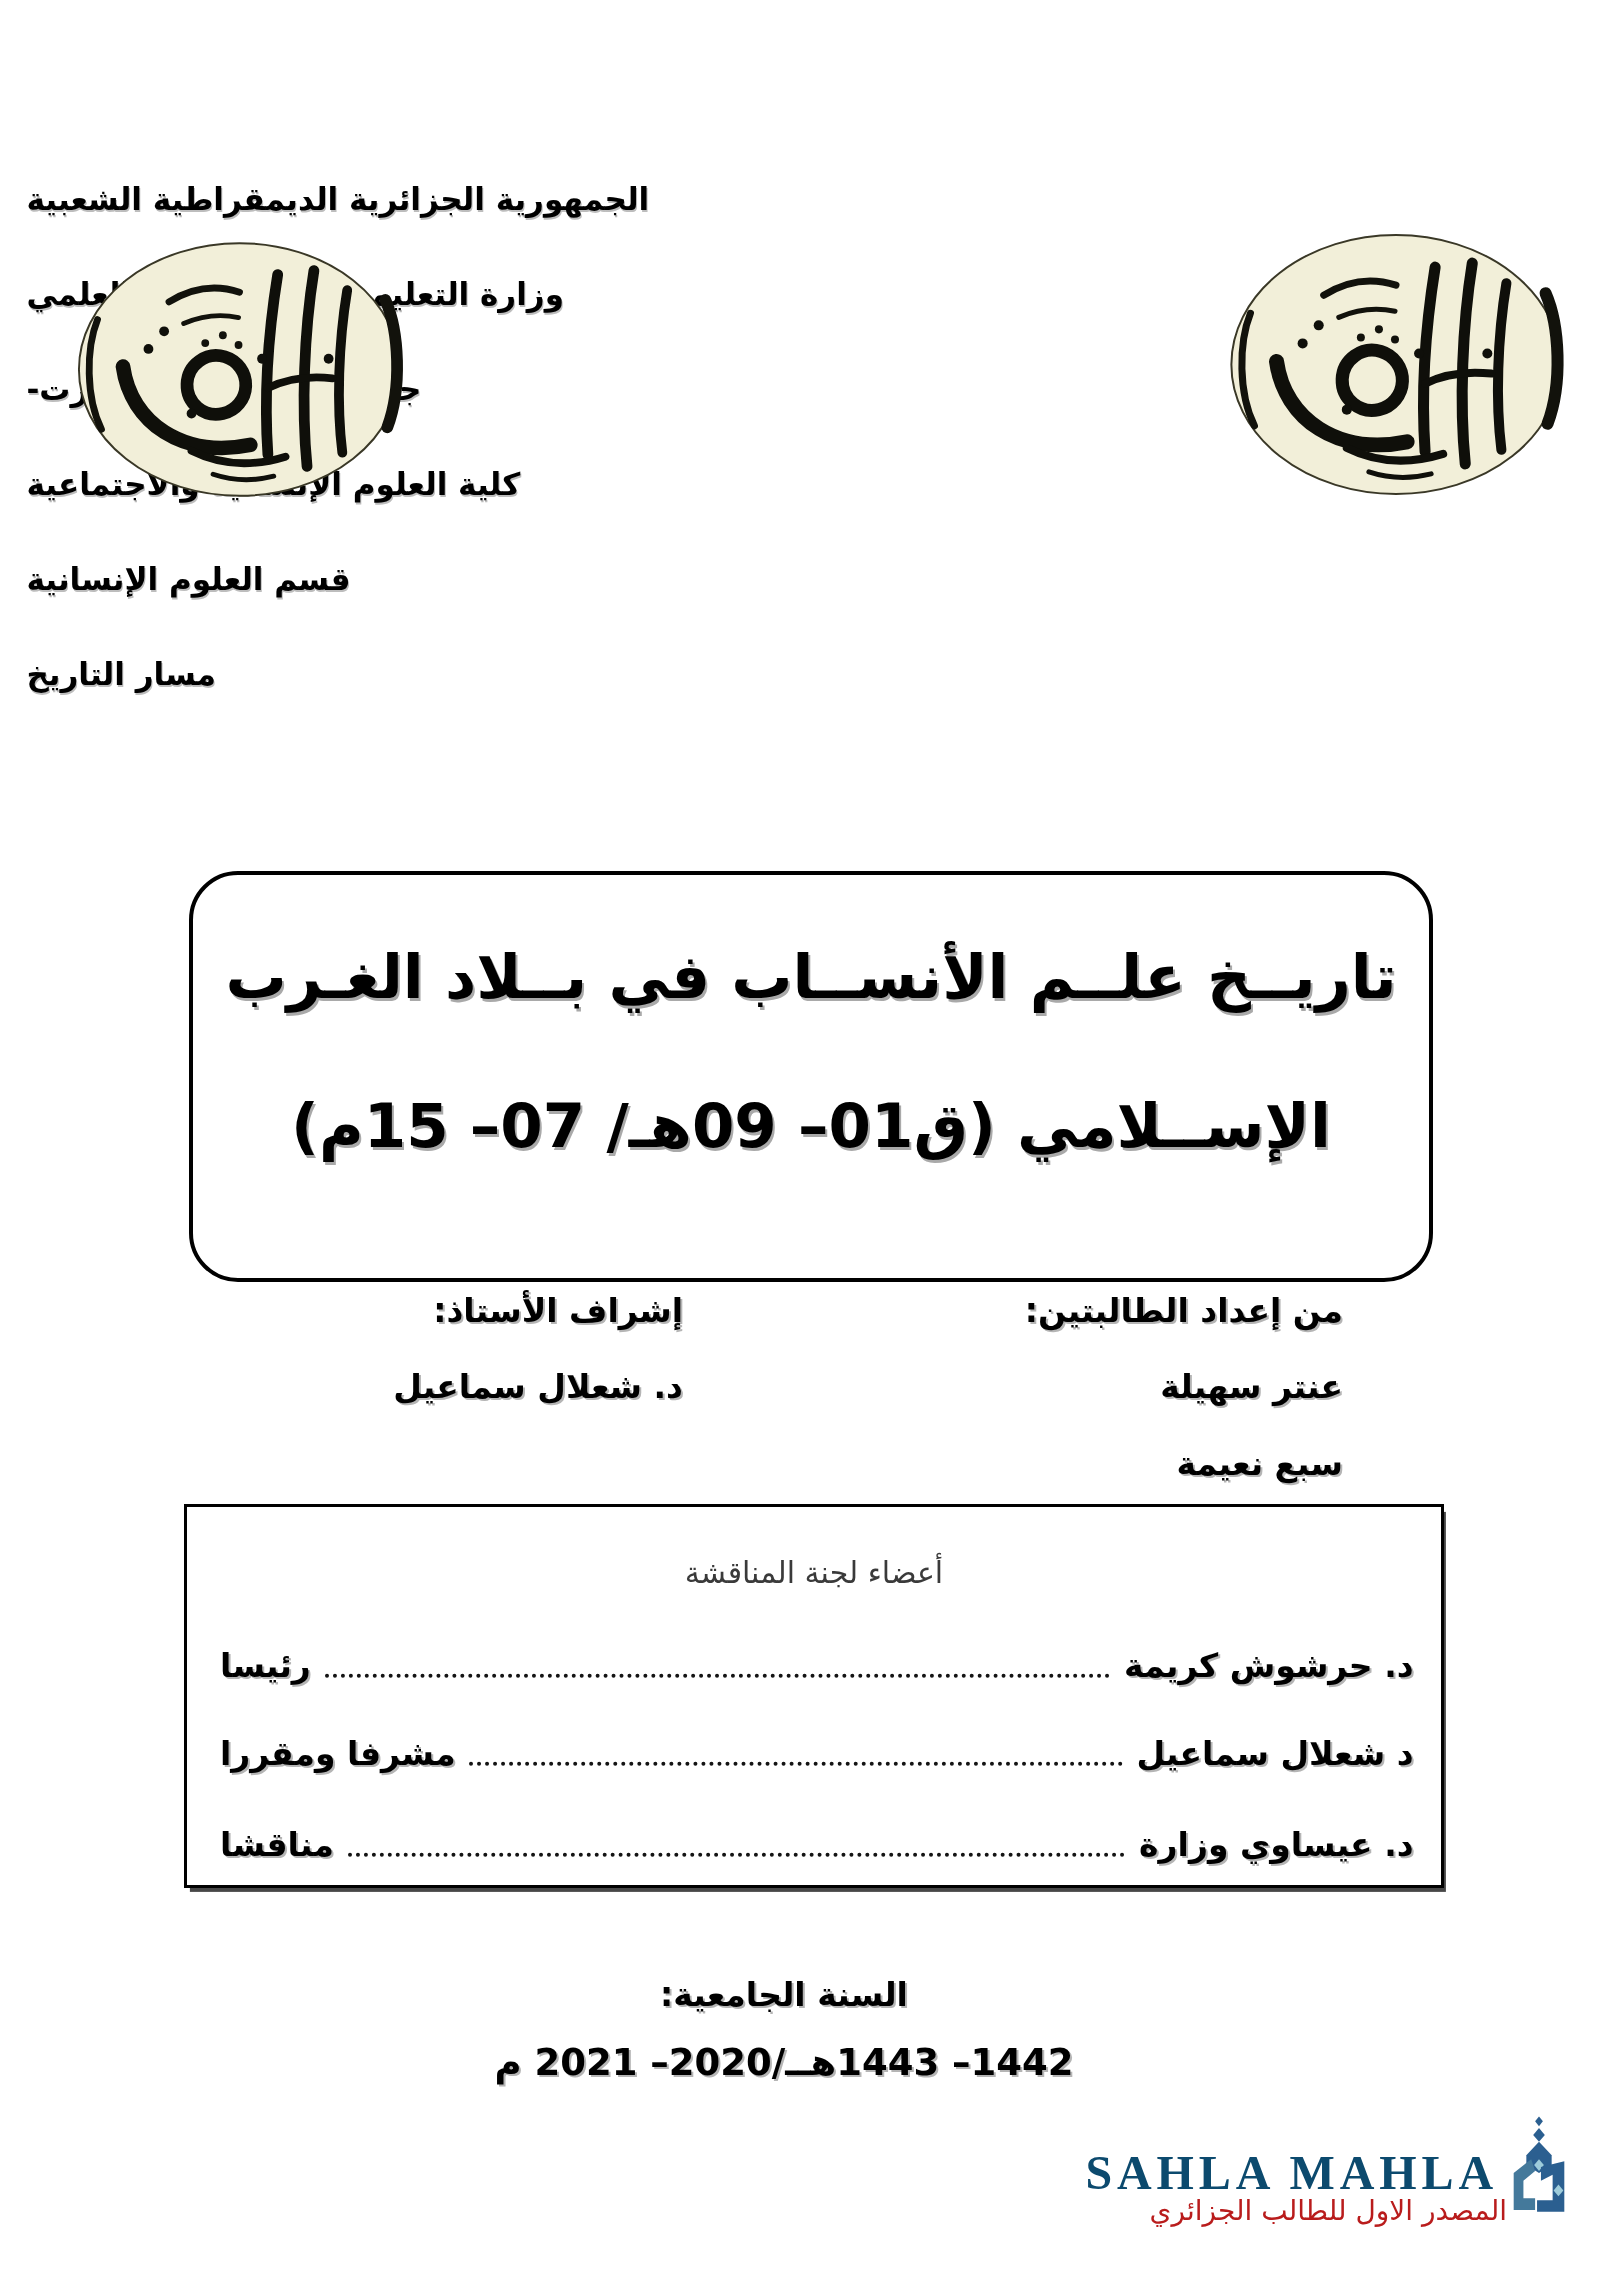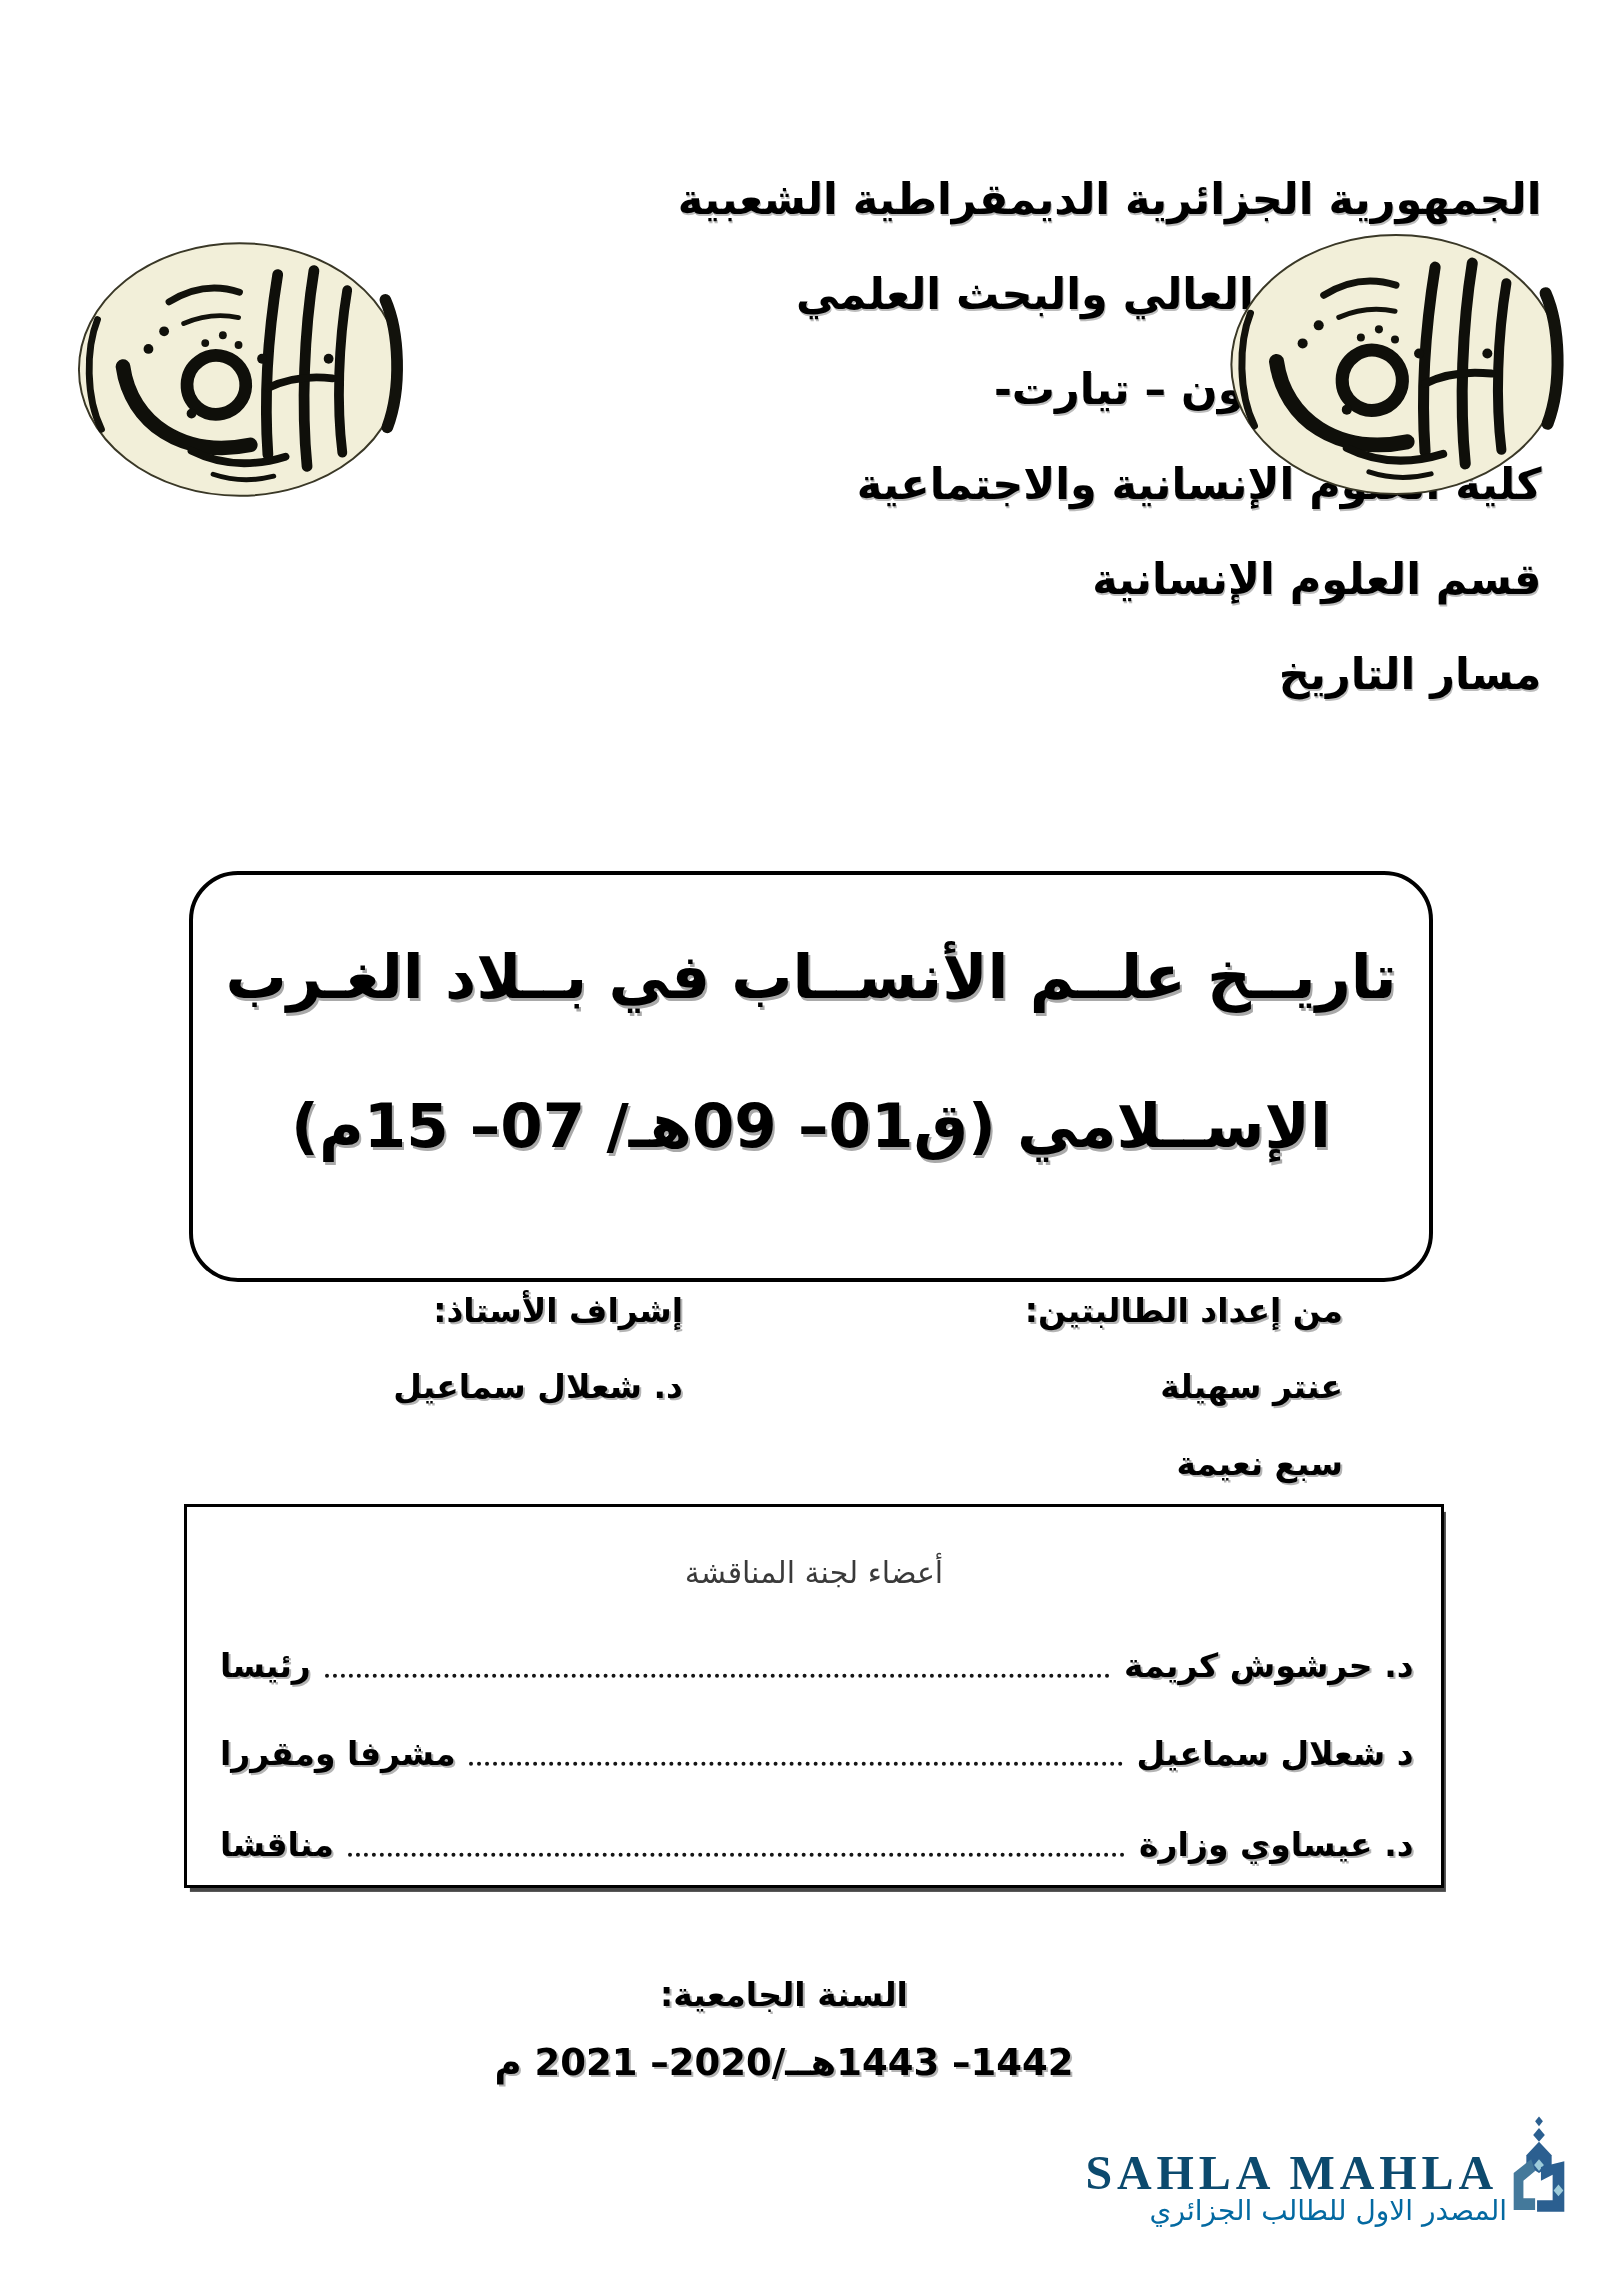--- a/index.html
+++ b/index.html
@@ -4,21 +4,21 @@
 <style>
   html,body{margin:0;padding:0;background:#e8e8e8;}
   .page{
     position:relative;width:1621px;height:2293px;margin:0 auto;
     background:#ffffff;overflow:hidden;
     font-family:"DejaVu Sans",sans-serif;color:#000;
   }
   
   .header-lines{
     position:absolute;left:26.5px;top:152px;width:1515px;
-    direction:rtl;text-align:right;font-weight:bold;font-size:43px;
+    direction:rtl;text-align:left;font-weight:bold;font-size:31px;
   }
   .header-lines .hline{height:95px;line-height:95px;white-space:nowrap;
     text-shadow:1px 2px 0 #bdbdbd;}
   
   .seal{position:absolute;}
   .seal-left{left:76px;top:241px;width:328px;height:257px;}
   .seal-right{left:1225px;top:233px;width:343px;height:263px;}
   
   .thesis-note{
     position:absolute;left:74px;top:726px;width:1474px;
@@ -74,21 +74,21 @@
   .academic-year .ay-value{font-size:37px;line-height:55px;margin-top:13.7px;}
   
   .wm-wordmark{
     position:absolute;right:123px;top:2148px;
     font-family:"Liberation Serif",serif;font-weight:bold;
     font-size:48px;letter-spacing:4.9px;color:#0c4a6e;line-height:49px;
     white-space:nowrap;
   }
   .wm-tagline{
     position:absolute;right:114px;top:2192px;direction:rtl;
-    font-size:28px;color:#0369a1;line-height:37px;white-space:nowrap;
+    font-size:28px;color:#b91c1c;line-height:37px;white-space:nowrap;
   }
   .wm-mark{position:absolute;left:1502px;top:2115px;width:74px;height:108px;}
 </style>
 </head>
 <body>
 
 <svg width="0" height="0" style="position:absolute">
   <defs>
     <symbol id="seal-symbol" viewBox="0 0 335 262">
       <ellipse cx="167" cy="131" rx="164" ry="129" fill="#F2EFD9" stroke="#3a3827" stroke-width="2"></ellipse>

